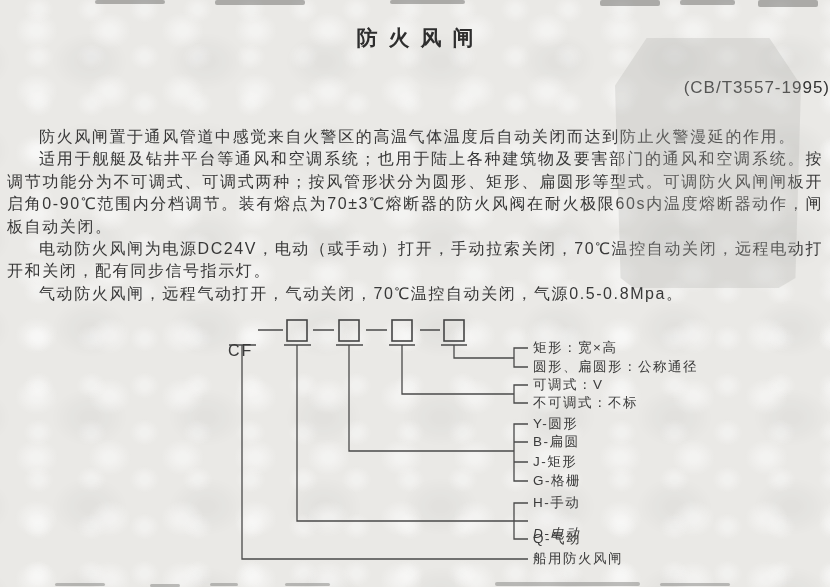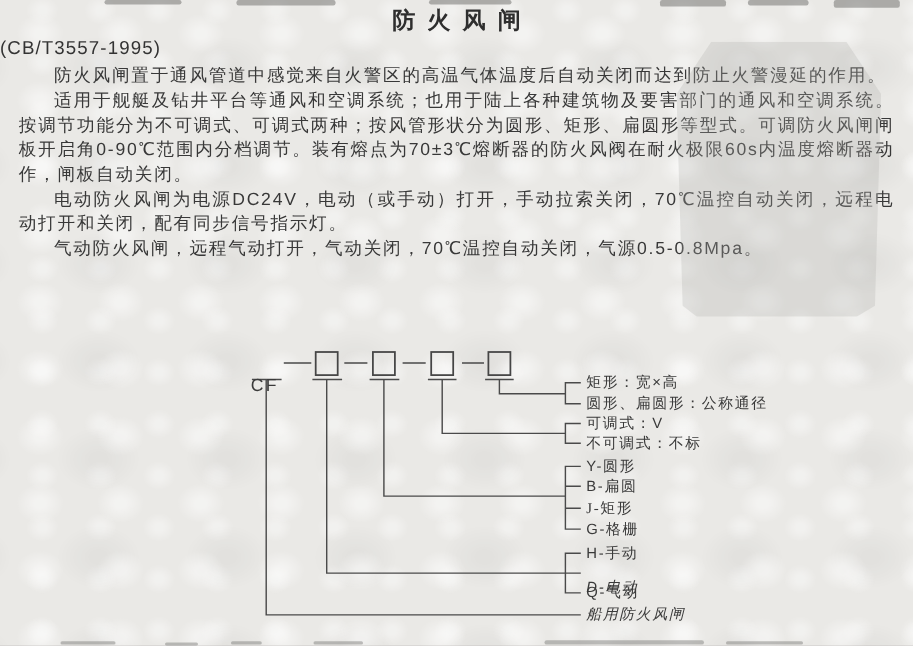--- a/index.html
+++ b/index.html
@@ -22,31 +22,31 @@
   
   .wm-jar{
     position:absolute;left:615px;top:38px;width:186px;height:250px;
     background:rgba(176,175,172,.28);
     clip-path:polygon(17% 0, 83% 0, 100% 19%, 97% 96%, 88% 100%, 10% 100%, 3% 96%, 0 19%);
   }
   .smudge{position:absolute;background:rgba(84,84,82,.42);border-radius:2px;}
   .smudge.b{background:rgba(120,120,118,.45);}
   
   .title{
-    margin:0;padding-top:4px;text-align:center;
+    margin:0;padding-top:24px;text-align:center;
     font-size:21px;font-weight:bold;letter-spacing:11px;color:#2e2e2e;
     text-indent:11px;
   }
   .standard{
-    margin-top:2px;text-align:left;
+    margin-top:26px;text-align:right;
     font-size:17px;letter-spacing:1px;color:#333;
   }
   
   .bodytext{
-    margin-top:5px;padding:0 17px;
+    margin-top:28px;padding:0 7px;
     font-size:16px;line-height:22.4px;letter-spacing:1.6px;
     text-align:justify;color:#383838;
   }
   .bodytext p{margin:0;text-indent:2em;}
   
   .diagram{position:absolute;left:0;top:310px;width:830px;height:277px;}
   .diagram svg{position:absolute;left:0;top:0;}
   .cf{
     position:absolute;left:228px;top:8px;width:32px;
     font-size:16px;letter-spacing:2px;color:#3a3a3a;margin-top:24px;
@@ -115,21 +115,21 @@
     </svg>
 
     <div class="cf">CF</div>
 
     <div class="dlabel" style="top:30px;">矩形：宽×高</div>
     <div class="dlabel" style="top:49px;font-family:Liberation Serif, serif;">圆形、扁圆形：公称通径</div>
     <div class="dlabel" style="top:67px;">可调式：V</div>
     <div class="dlabel" style="top:85px;">不可调式：不标</div>
     <div class="dlabel" style="top:106px;">Y-圆形</div>
     <div class="dlabel" style="top:124px;">B-扁圆</div>
-    <div class="dlabel" style="top:144px;font-family:Liberation Serif, serif;">J-矩形</div>
+    <div class="dlabel" style="top:144px;">J-矩形</div>
     <div class="dlabel" style="top:163px;">G-格栅</div>
     <div class="dlabel" style="top:185px;">H-手动</div>
     <div class="dlabel" style="top:216px;font-style:italic;">D-电动</div>
     <div class="dlabel" style="top:221px;text-align:center;">Q-气动</div>
-    <div class="dlabel" style="top:241px;font-style:italic;">船用防火风闸</div>
+    <div class="dlabel" style="top:241px;">船用防火风闸</div>
   </div>
 
 </div>
 
 </body></html>

